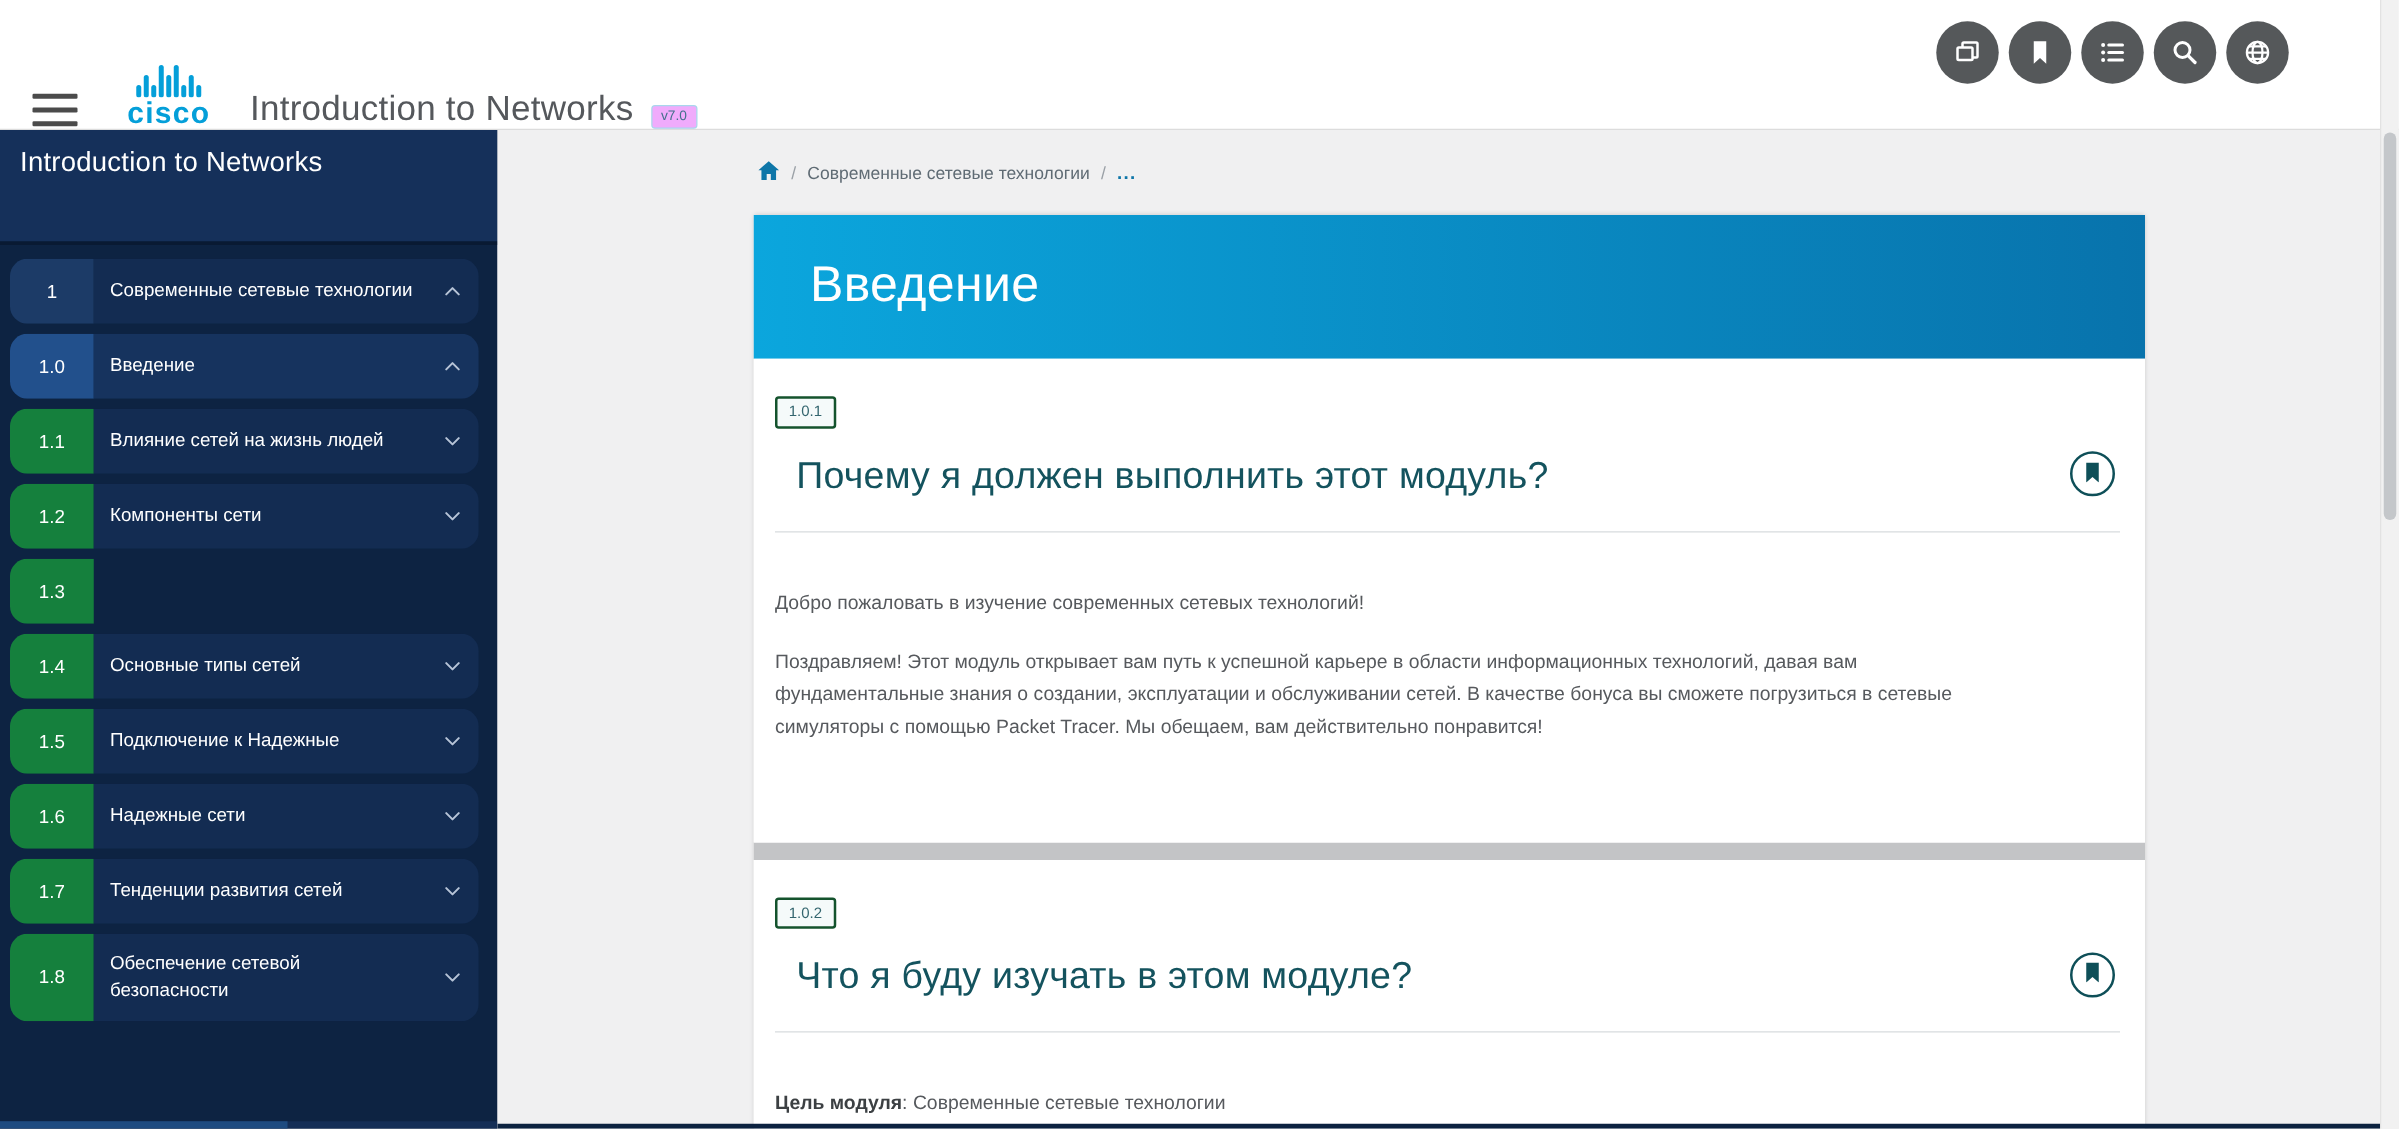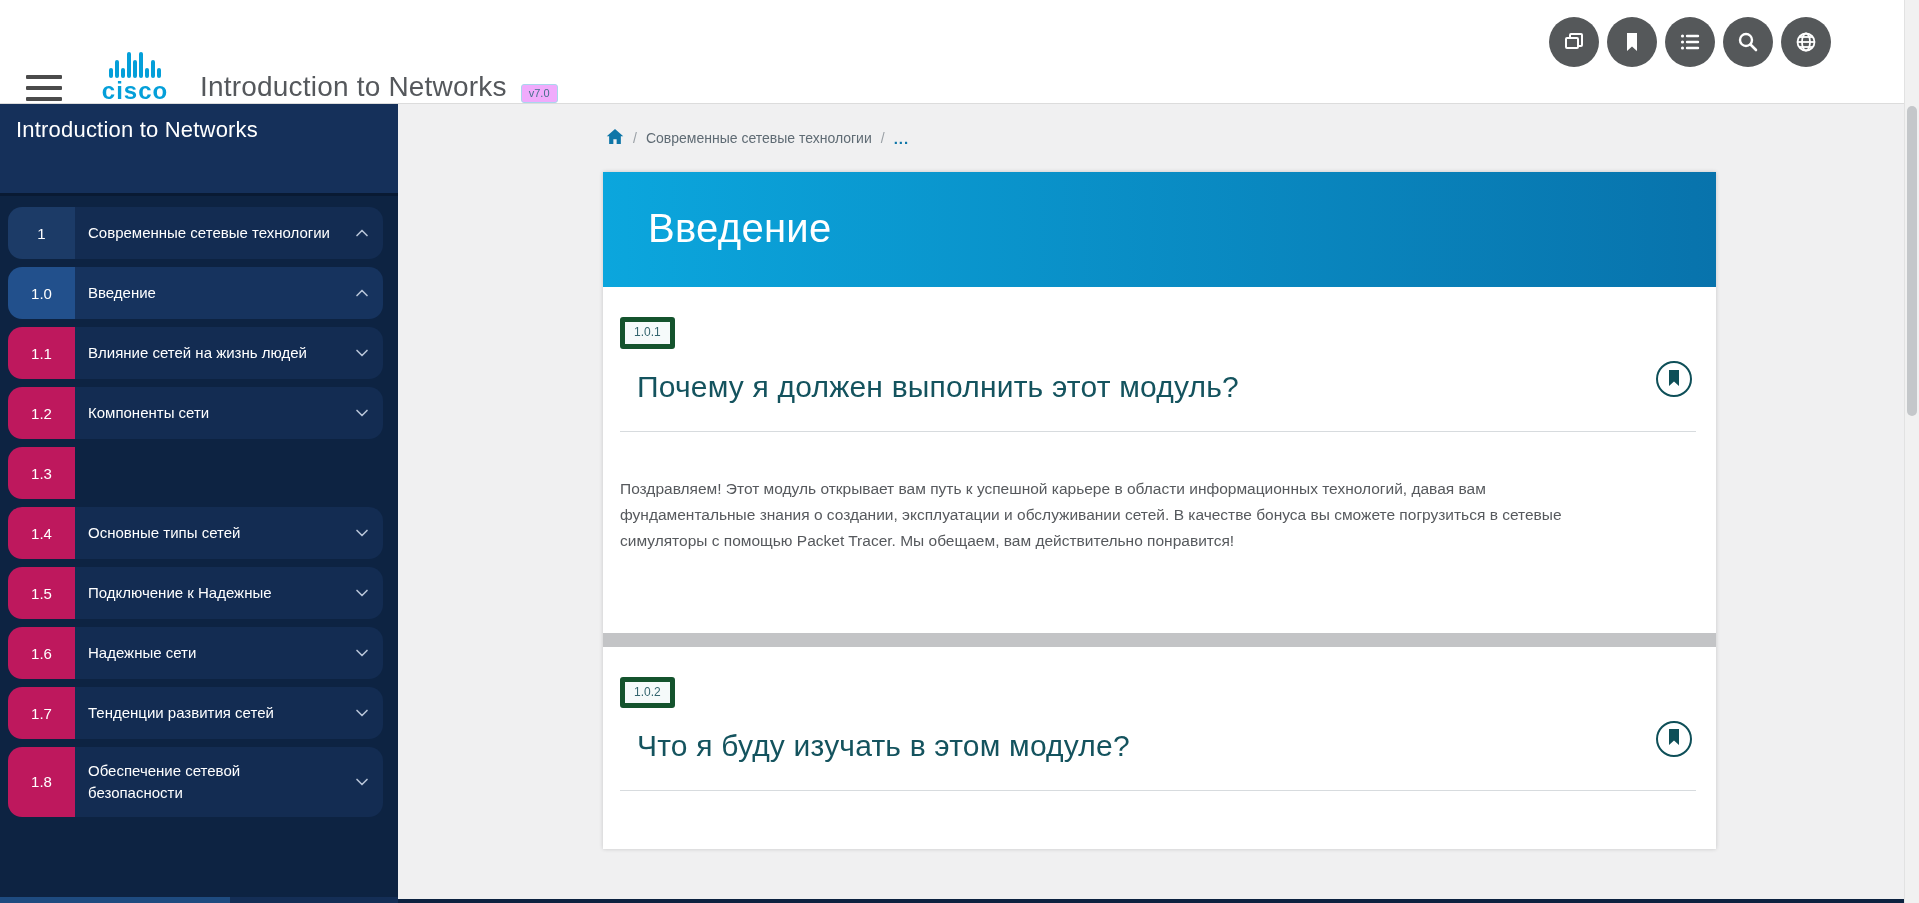--- a/index.html
+++ b/index.html
@@ -20,21 +20,21 @@
   .icon-btn{width:50px;height:50px;border-radius:50%;background:#55585a;border:0;cursor:pointer;
     display:flex;align-items:center;justify-content:center;padding:0;}
   .icon-btn svg{display:block;}
 
   
   .sidebar{position:absolute;top:104px;left:0;width:398px;bottom:0;background:#0d2342;overflow:hidden;}
   .sidebar-head{background:#15305a;border-bottom:3px solid #091a33;padding:13px 16px 0;height:92px;box-sizing:border-box;}
   .sidebar-head h2{margin:0;font-size:22px;font-weight:400;color:#fff;letter-spacing:.2px;}
   .nav-list{padding:11px 15px 0 8px;}
   .nav-item{display:flex;border-radius:14px;overflow:hidden;margin-bottom:8px;cursor:pointer;min-height:52px;}
-  .nav-num{flex:0 0 67px;background:#be185d;color:#fff;font-size:15px;display:flex;
+  .nav-num{flex:0 0 67px;background:#15803d;color:#fff;font-size:15px;display:flex;
     align-items:center;justify-content:center;}
   .nav-body{flex:1;background:#132c52;color:#fff;font-size:15px;line-height:1.45;display:flex;align-items:center;}
   .nav-label{flex:1;padding:13px 4px 13px 13px;}
   .nav-chev{flex:0 0 42px;display:flex;align-items:center;justify-content:center;color:#b6c3d6;}
   .nav-item.module .nav-num{background:#1c3b67;}
   .nav-item.active .nav-num{background:#22508c;}
   .nav-item.active .nav-body{background:#16335e;}
   .chev{transition:none;}
   .chev.up{transform:rotate(180deg);}
   .sidebar-strip{position:absolute;left:0;bottom:0;width:398px;height:6px;background:#142e56;}
@@ -44,21 +44,21 @@
   .main{position:absolute;top:104px;left:398px;right:15px;bottom:0;background:#f0f0f1;overflow:hidden;}
   .breadcrumb{height:68px;display:flex;align-items:center;padding-left:208px;font-size:14px;color:#5f6b74;}
   .breadcrumb .sep{margin:0 9px;color:#9aa0a6;}
   .crumb-home{display:flex;align-items:center;cursor:pointer;}
   .crumb-link{cursor:pointer;}
   .crumb-dots{color:#0e76a8;font-weight:700;letter-spacing:1px;cursor:pointer;font-size:15px;}
   .card{width:1113px;margin-left:205px;background:#fff;box-shadow:0 0 4px rgba(0,0,0,.18);}
   .banner{height:115px;background:linear-gradient(90deg,#0ba6dd 0%,#0873ac 100%);}
   .banner h2{margin:0;padding:34px 0 0 45px;color:#fff;font-size:40px;font-weight:400;letter-spacing:.3px;}
   .section{position:relative;padding:30px 20px 58px 17px;background:#fff;}
-  .sec-badge{display:inline-block;border:5px solid #14532d;background:#f5fafa;color:#33656e;
+  .sec-badge{display:inline-block;border:2px solid #14532d;background:#f5fafa;color:#33656e;
     font-size:12px;padding:3px 9px;border-radius:3px;line-height:1.3;}
   .section h3{margin:21px 17px 0;font-size:30px;font-weight:400;color:#14535e;letter-spacing:.2px;}
   .bookmark-btn{position:absolute;top:74px;right:24px;width:36px;height:36px;border-radius:50%;
     background:#fff;border:2px solid #0e4f58;color:#0e4f58;cursor:pointer;
     display:flex;align-items:center;justify-content:center;padding:0;}
   .section hr{border:0;border-top:1px solid #d7dbde;margin:27px 0 0;}
   .sec-body{margin-top:44px;}
   .sec-body p{margin:0 0 21px;max-width:970px;font-size:15.5px;line-height:26px;color:#56595d;}
   .sec-body p b{color:#3c4043;}
   .section-divider{height:14px;background:#c3c4c6;}
@@ -293,35 +293,39 @@
     <h3>Почему я должен выполнить этот модуль?</h3>
     <button class="bookmark-btn">
       <span>
         <svg width="14" height="16" viewBox="0 0 14 16">
           <path d="M2 0h10v16l-5-4.4L2 16z" fill="currentColor"></path>
         </svg>
       </span>
     </button>
     <hr>
     <div class="sec-body">
+              <p>Добро пожаловать в изучение современных сетевых технологий!</p>
               <p>Поздравляем! Этот модуль открывает вам путь к успешной карьере в области информационных технологий, давая вам фундаментальные знания о создании, эксплуатации и обслуживании сетей. В качестве бонуса вы сможете погрузиться в сетевые симуляторы с помощью Packet Tracer. Мы обещаем, вам действительно понравится!</p>
             </div>
   </section>
           <div class="section-divider"></div>
           <section class="section">
     <span class="sec-badge">1.0.2</span>
     <h3>Что я буду изучать в этом модуле?</h3>
     <button class="bookmark-btn">
       <span>
         <svg width="14" height="16" viewBox="0 0 14 16">
           <path d="M2 0h10v16l-5-4.4L2 16z" fill="currentColor"></path>
         </svg>
       </span>
     </button>
     <hr>
+    <div class="sec-body">
+              <p><b>Цель модуля</b>: Современные сетевые технологии</p>
+            </div>
   </section>
         </div>
     </div>
   </main>
 
   <div class="page-strip"></div>
 
   <div class="scrollbar">
     <div class="scroll-thumb"></div>
   </div>

